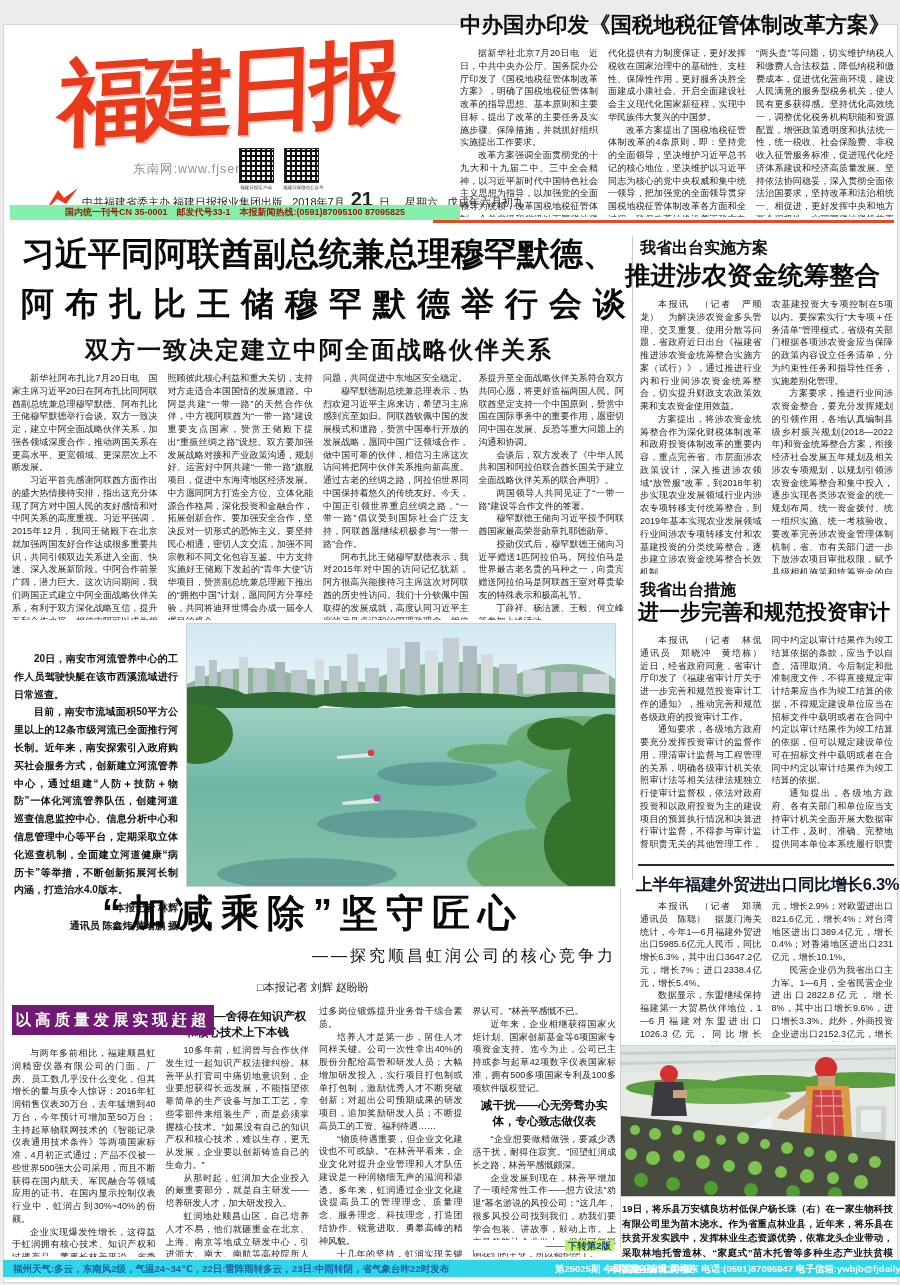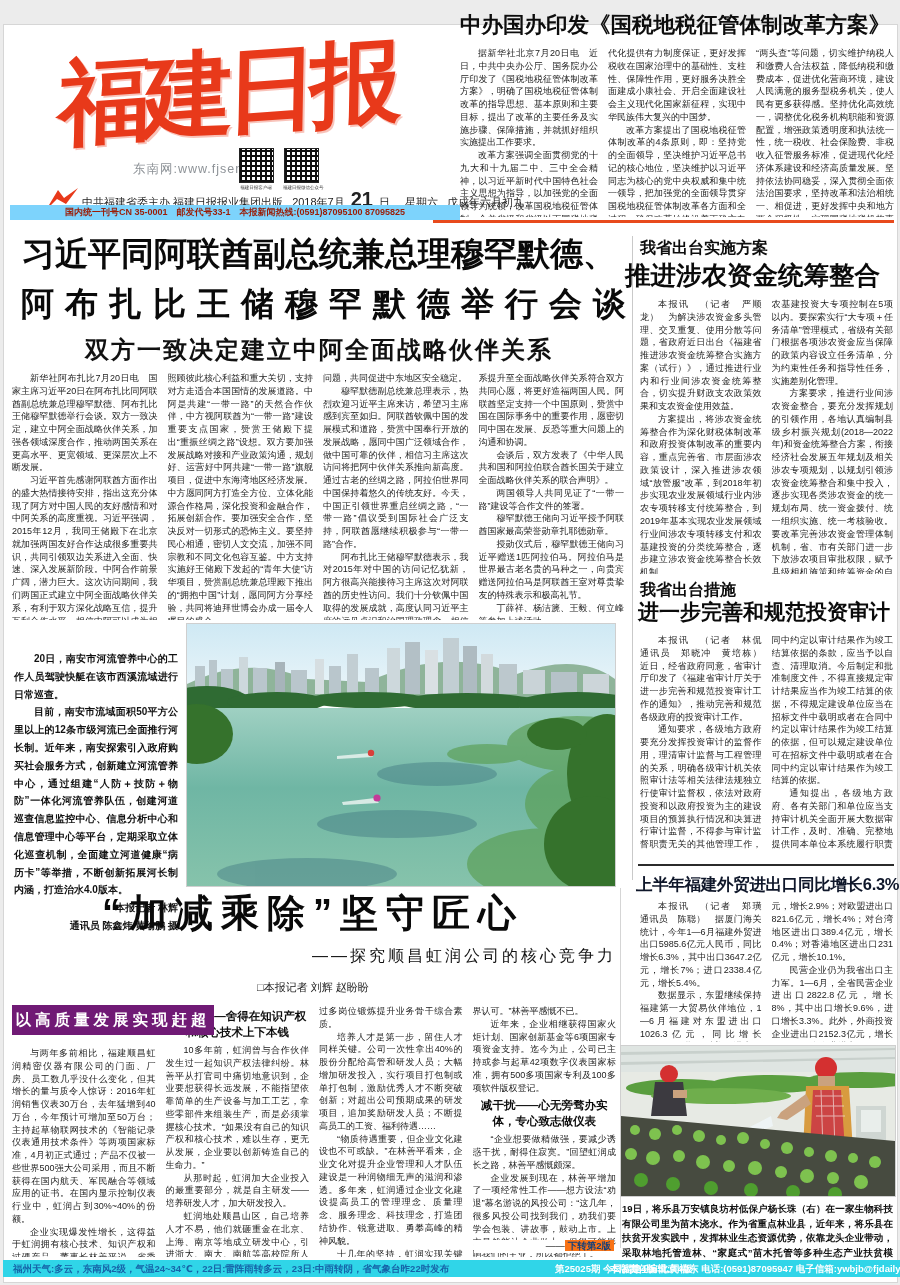--- a/index.html
+++ b/index.html
@@ -14,21 +14,21 @@
   .site{left:133px;top:161px;font-size:12.5px;color:#8d9297;letter-spacing:1px;}
   .qr{width:40px;text-align:center;}
   .qr .qrbox{width:33px;height:33px;margin:0 auto;border:1px solid #222;
      background-image:repeating-linear-gradient(0deg,#111 0 2px,transparent 2px 5px),
                       repeating-linear-gradient(90deg,#111 0 2px,#fff 2px 5px);}
   .qr .qrcap{font-size:5px;color:#333;margin-top:1px;white-space:nowrap;transform:scale(.9);}
   #qr1{left:236px;top:148px;} #qr2{left:281px;top:148px;}
   .publine{left:82px;top:188px;width:380px;font-size:11px;color:#222;white-space:nowrap;font-weight:500;}
   .publine .day{font-size:20px;font-weight:bold;}
   .publine span{margin-right:6px;}
-  .mast-bar{left:10px;top:205px;width:450px;height:15px;background:#7dd3fc;color:#9b1c05;
+  .mast-bar{left:10px;top:205px;width:450px;height:15px;background:#86efac;color:#9b1c05;
             font-size:9px;font-weight:bold;text-align:center;line-height:15px;white-space:nowrap;}
   #flag{left:44px;top:184px;width:36px;height:32px;}
 
   
   .tax-title{left:460px;top:10px;width:434px;font-size:21.5px;font-weight:bold;color:#0d0d0d;
              white-space:nowrap;letter-spacing:0;}
   .colwrap{display:flex;gap:10px;overflow:hidden;text-align:justify;}
   .col{flex:1;font-size:9px;line-height:1.42;color:#1c1c1c;overflow:hidden;}
   .para{text-indent:2em;margin:0;}
   .para.cont{text-indent:0;}
@@ -72,21 +72,21 @@
 
   
   #craft-hl{left:10px;top:888px;width:606px;text-align:center;font-size:38px;font-weight:bold;color:#0a0a0a;letter-spacing:8px;white-space:nowrap;}
   #craft-sub{left:10px;top:946px;width:606px;text-align:right;font-size:16px;font-weight:normal;color:#111;letter-spacing:3px;white-space:nowrap;}
   #craft-byline{left:10px;top:980px;width:606px;text-align:center;font-size:11px;color:#222;}
   #craft-banner{left:12px;top:1005px;width:202px;height:30px;background:#701a75;color:#fff;font-size:15.5px;
                 font-weight:bold;letter-spacing:4px;text-align:center;line-height:30px;z-index:3;}
   #craft-body{left:12px;top:1005px;width:604px;height:252px;}
   #craft-body .col:first-child{padding-top:42px;}
   #jump{left:474px;top:1240px;width:140px;font-size:9.5px;color:#111;text-align:right;background:#fff;z-index:4;}
-  #jump .jbox{background:#f97316;padding:0 3px;font-weight:bold;color:#13407a;}
+  #jump .jbox{background:#bef264;padding:0 3px;font-weight:bold;color:#13407a;}
   #vline2{left:620px;top:888px;height:360px;width:1px;background:#d5d5d5;}
 
   
   .foot-bar{left:3px;top:1260px;width:894px;height:17px;background:#30d5e8;font-size:9.5px;line-height:17px;white-space:nowrap;padding-left:31px;}
   .foot-bar .weather{position:absolute;left:10px;color:#1663a8;font-weight:bold;}
   .foot-bar .issue{position:absolute;left:552px;color:#fff;font-weight:bold;}
   .foot-bar .editor{position:absolute;right:6px;color:#fff;font-weight:bold;}
 </style>
 </head>
 <body>

